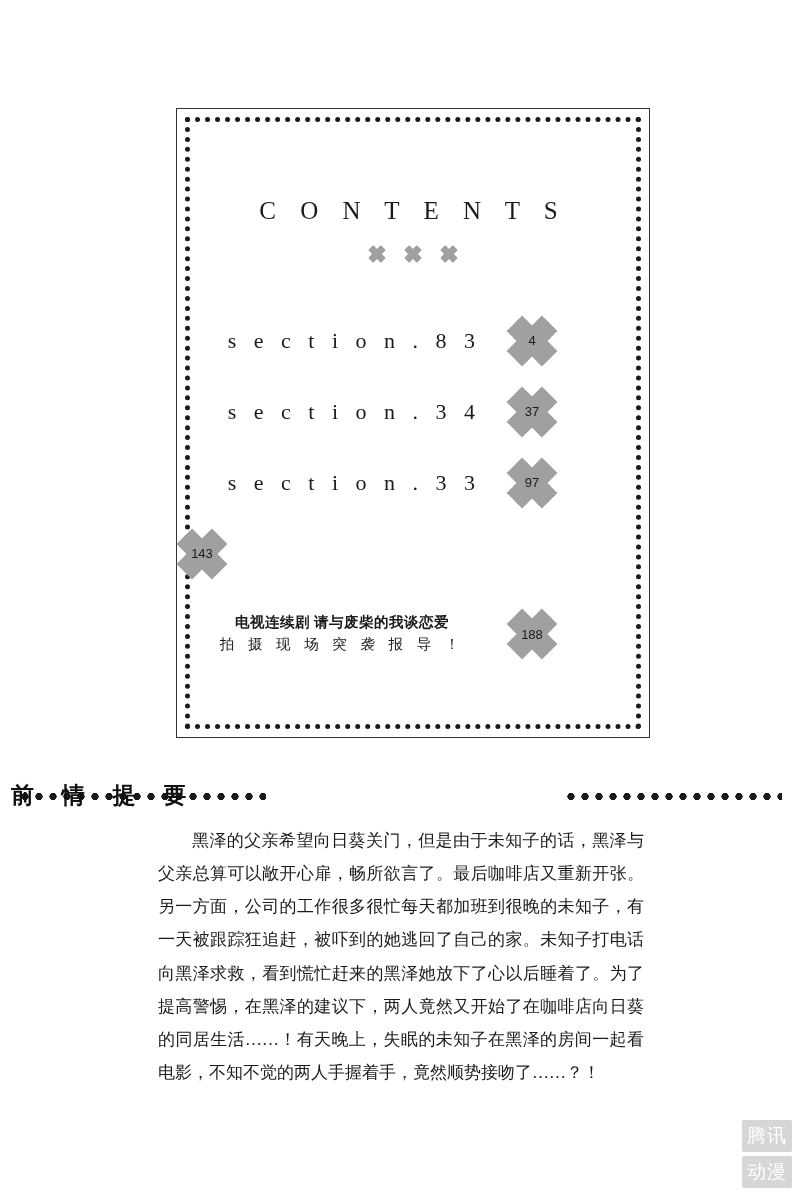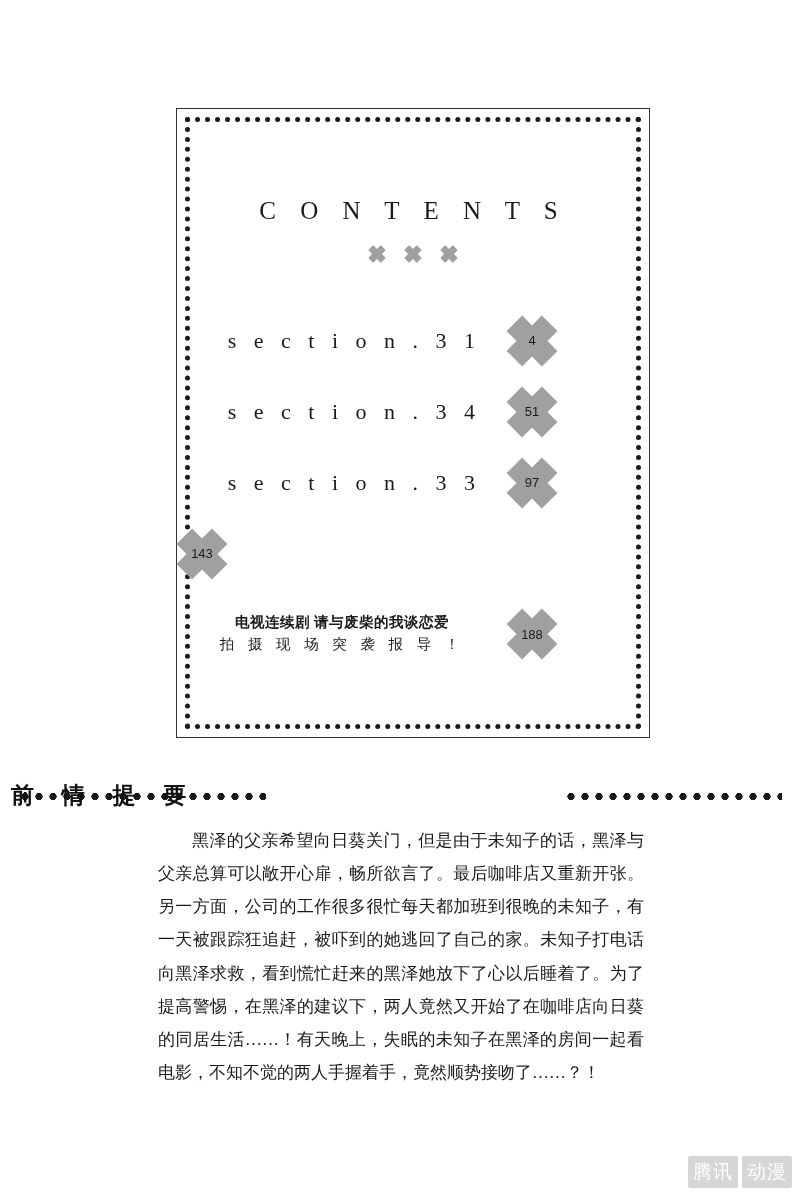--- a/index.html
+++ b/index.html
@@ -205,20 +205,21 @@
 
   
   .watermark {
     position: absolute;
     right: 8px;
     bottom: 12px;
     display: flex;
     align-items: center;
     gap: 4px;
     opacity: 0.9;
+    flex-direction: column;
   }
   .wm-box {
     background: #d2d2d2;
     color: #ffffff;
     font-family: "Liberation Sans", sans-serif;
     font-size: 19px;
     line-height: 1;
     padding: 6px 5px 7px;
     letter-spacing: 1px;
     border-radius: 2px;
@@ -243,37 +244,37 @@
       </span>
     <span class="xmark small">
         <i class="b1"></i>
         <i class="b2"></i>
       </span>
   </div>
 
   <div class="toc-list">
 
     <div class="toc-row">
-      <div class="toc-label">s e c t i o n . 3 1</div>
+      <div class="toc-label">s e c t i o n . 8 3</div>
       <div class="toc-badge-wrap">
         <span class="xmark badge">
           <i class="b1"></i>
             <i class="b2"></i>
           <span class="num">4</span>
         </span>
       </div>
     </div>
 
     <div class="toc-row">
       <div class="toc-label">s e c t i o n . 3 4</div>
       <div class="toc-badge-wrap">
         <span class="xmark badge">
           <i class="b1"></i>
             <i class="b2"></i>
-          <span class="num">51</span>
+          <span class="num">37</span>
         </span>
       </div>
     </div>
 
     <div class="toc-row">
       <div class="toc-label">s e c t i o n . 3 3</div>
       <div class="toc-badge-wrap">
         <span class="xmark badge">
           <i class="b1"></i>
             <i class="b2"></i>

